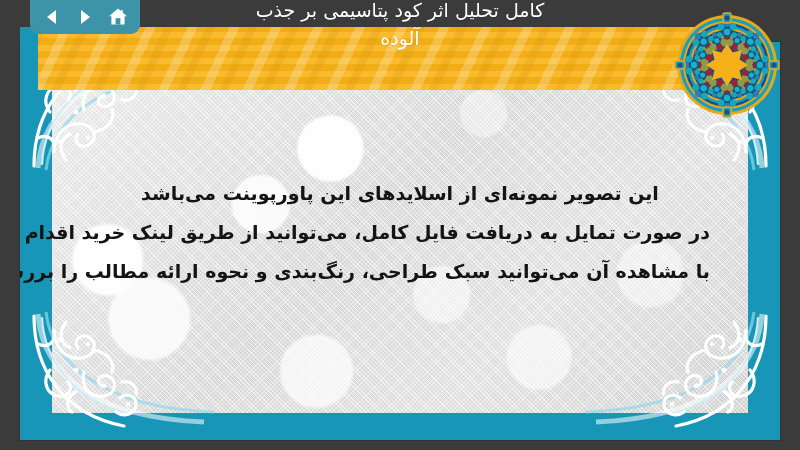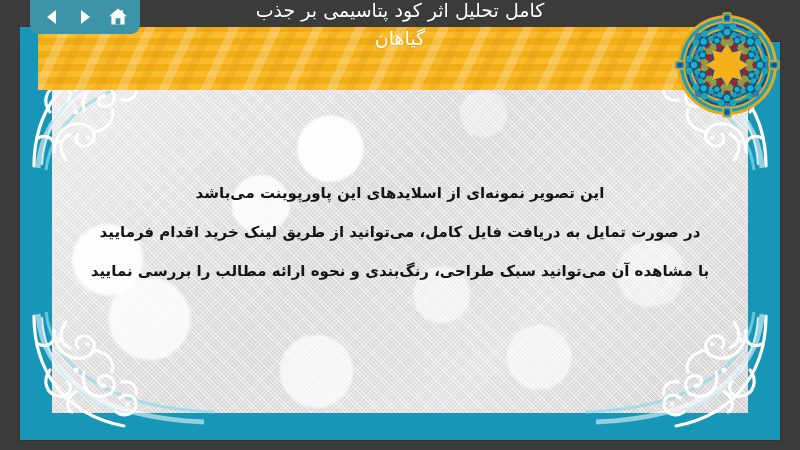--- a/index.html
+++ b/index.html
@@ -163,21 +163,21 @@
   
   #bodytext {
     position: absolute;
     left: 70px;
     right: 70px;
     top: 132px;
     z-index: 30;
     direction: rtl;
     text-align: center;
     color: #141414;
-    font-size: 15px;
+    font-size: 19px;
     line-height: 39px;
     font-weight: 700;
   }
   #bodytext p {
     margin: 0;
     white-space: nowrap;
   }
 </style>
 </head>
 <body>
@@ -298,21 +298,21 @@
       <p>این تصویر نمونه‌ای از اسلایدهای این پاورپوینت می‌باشد</p>
       <p>در صورت تمایل به دریافت فایل کامل، می‌توانید از طریق لینک خرید اقدام فرمایید</p>
       <p>با مشاهده آن می‌توانید سبک طراحی، رنگ‌بندی و نحوه ارائه مطالب را بررسی نمایید</p>
     </div>
   </div>
 
   <div id="headerband"></div>
 
   <div id="title">
     <span class="tline">کامل تحلیل اثر کود پتاسیمی بر جذب</span>
-    <span class="tline">گیاهان</span>
+    <span class="tline">آلوده</span>
   </div>
 
   <svg id="medallion" viewBox="0 0 106 106">
     <defs>
       <g id="petal">
         <circle cx="0" cy="-33" r="6.2" fill="#1b4f8a"></circle>
         <circle cx="0" cy="-33" r="3.2" fill="#17b3c4"></circle>
         <circle cx="-7.5" cy="-27" r="4.6" fill="#8e9a4a"></circle>
         <circle cx="7.5" cy="-27" r="4.6" fill="#8e9a4a"></circle>
         <circle cx="0" cy="-24" r="4.0" fill="#9c2430"></circle>

